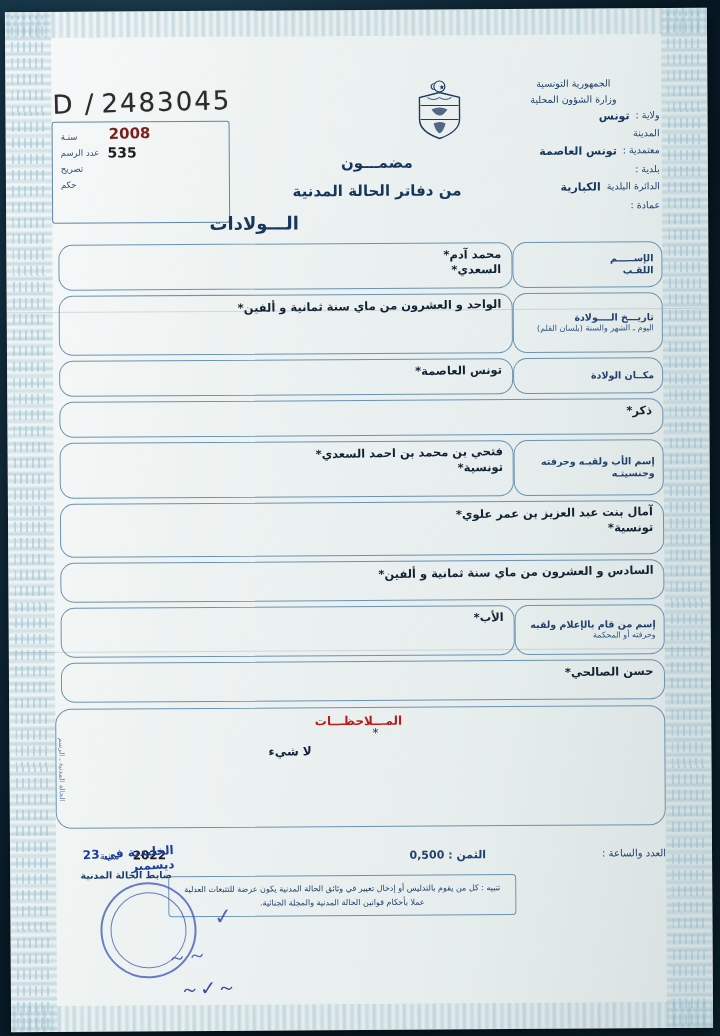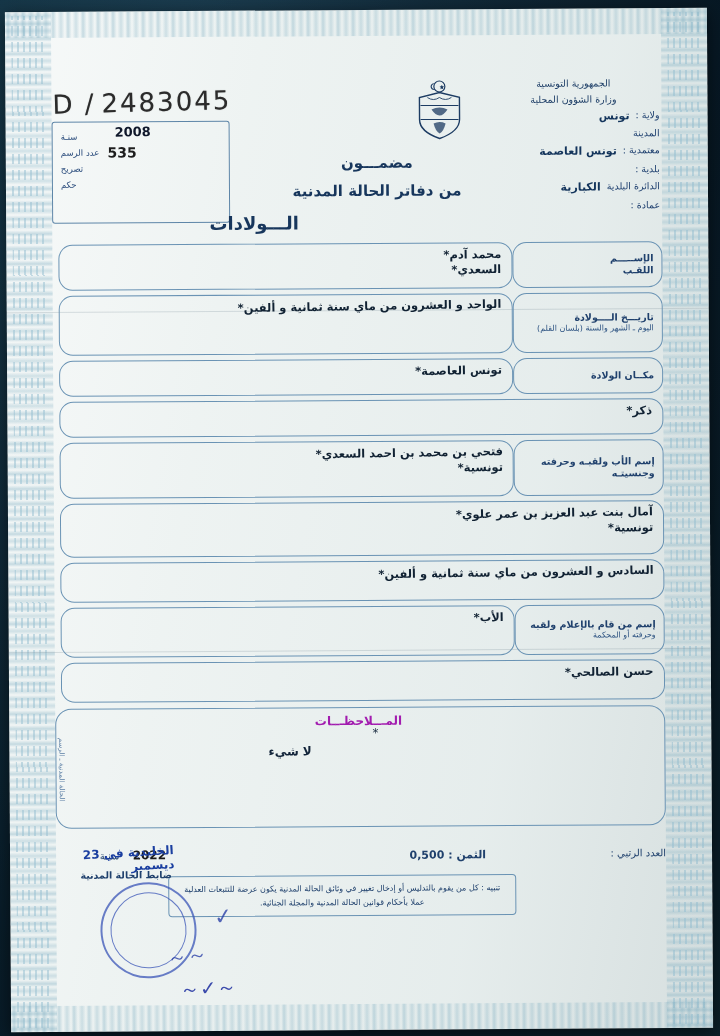--- a/index.html
+++ b/index.html
@@ -198,23 +198,23 @@
     text-align: left;
     direction: rtl;
   }
   .regbox .rowline { display: flex; justify-content: space-between; }
   .regbox .lbl { color: #27497a; }
   .regbox .val { font-weight: bold; color: #1a3d6b; }
   .hand-year {
     position: absolute;
     right: 78px;
     top: 2px;
-    font-size: 13px;
-    font-weight: bold;
-    color: #0f172a;
+    font-size: 15px;
+    font-weight: bold;
+    color: #7f1d1d;
     transform: rotate(-1deg);
   }
   .hand-num {
     position: absolute;
     right: 92px;
     top: 22px;
     font-size: 14px;
     font-weight: bold;
     color: #1d1d1d;
   }
@@ -292,21 +292,21 @@
     position: relative;
   }
   .obs .obs-title {
     position: absolute;
     top: 6px;
     right: 50%;
     transform: translateX(48%);
     font-size: 12px;
     font-weight: bold;
     letter-spacing: 5px;
-    color: #a21caf;
+    color: #b91c1c;
   }
   .obs .obs-val {
     position: absolute;
     top: 36px;
     right: 58%;
     font-size: 12px;
     font-weight: bold;
     color: #12243a;
   }
   .obs .dot {
@@ -618,21 +618,21 @@
         </div>
 
         <div class="obs">
           <div class="dot">*</div>
           <div class="obs-title">المـــلاحظـــات</div>
           <div class="obs-val">لا شيء</div>
         </div>
       </div>
 
       <div class="footer">
-        <div class="f-ordinal">العدد الرتبي :</div>
+        <div class="f-ordinal">العدد والساعة :</div>
         <div class="f-price">
           <span>الثمن :</span>
           <span class="amount">0,500</span>
         </div>
 
         <div class="notice">تنبيه : كل من يقوم بالتدليس أو إدخال تغيير في وثائق الحالة المدنية يكون عرضة للتتبعات العدلية عملا بأحكام قوانين الحالة المدنية والمجلة الجنائية.</div>
 
         <div class="f-date">
           <span class="y">2022</span>
           <span>سنـة</span>

